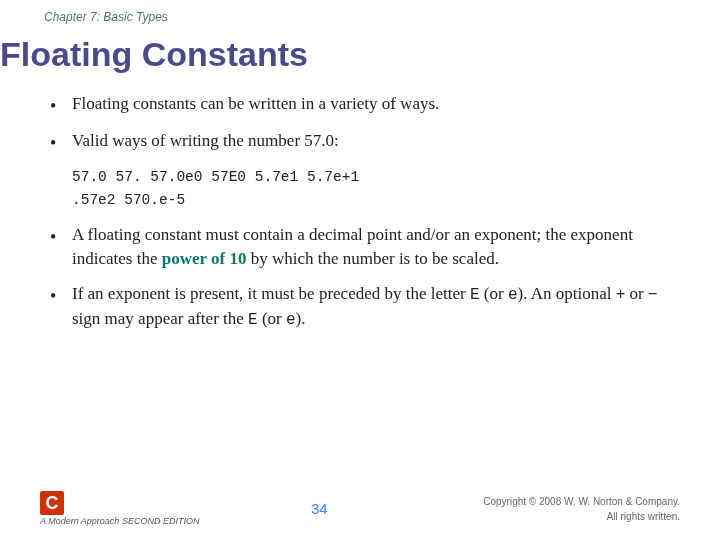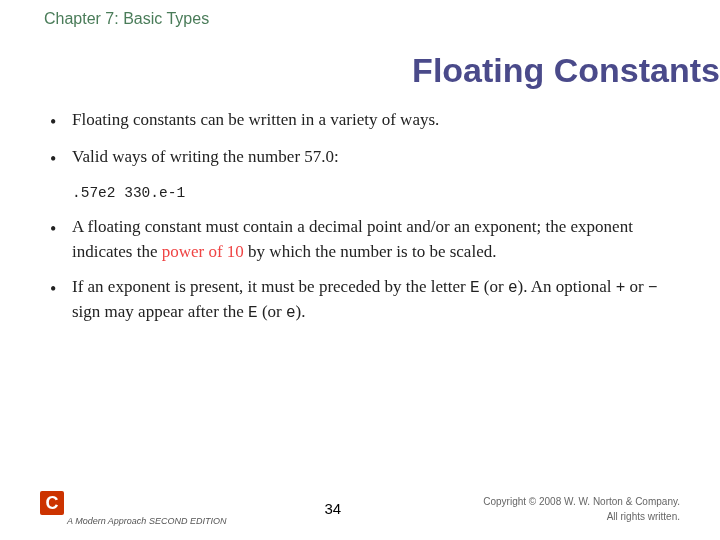--- a/index.html
+++ b/index.html
@@ -10,32 +10,33 @@
       background: #ffffff;
       font-family: Georgia, 'Times New Roman', serif;
       overflow: hidden;
       position: relative;
     }
 
     .chapter-label {
       position: absolute;
       top: 10px;
       left: 44px;
-      font-size: 16px;
+      font-size: 12px;
       color: #4a7c59;
+      font-style: italic;
       font-family: Arial, sans-serif;
     }
 
     .title {
-      text-align: right;
+      text-align: left;
       font-size: 34px;
       color: #4a4a8a;
       font-family: Arial, sans-serif;
       font-weight: bold;
-      padding-top: 51px;
+      padding-top: 35px;
       padding-bottom: 18px;
     }
 
     .content {
       padding: 0 50px;
     }
 
     .bullet-item {
       display: flex;
       align-items: flex-start;
@@ -59,22 +60,22 @@
     .code-block {
       font-family: 'Courier New', Courier, monospace;
       font-size: 14.5px;
       color: #222;
       background: transparent;
       margin: 6px 0 10px 22px;
       line-height: 1.6;
     }
 
     .highlight-bold {
-      color: #ef4444;
-      font-weight: normal;
+      color: #0f766e;
+      font-weight: bold;
     }
 
     code {
       font-family: 'Courier New', Courier, monospace;
       font-size: 16px;
     }
 
     .footer {
       position: absolute;
       bottom: 14px;
@@ -118,27 +119,26 @@
       color: #222;
       letter-spacing: 0.5px;
     }
 
     .logo-subtitle {
       font-family: Arial, sans-serif;
       font-size: 9px;
       color: #555;
       font-style: italic;
       margin-top: 1px;
-      margin-left: 27px;
     }
 
     .footer-page {
       font-family: Arial, sans-serif;
       font-size: 15px;
-      color: #000000;
+      color: #3b82f6;
       text-align: center;
       min-width: 40px;
     }
 
     .footer-copyright {
       font-family: Arial, sans-serif;
       font-size: 10px;
       color: #666;
       text-align: right;
       line-height: 1.5;
@@ -158,21 +158,22 @@
     <span class="bullet-dot">•</span>
     <span class="bullet-text">Floating constants can be written in a variety of ways.</span>
   </div>
 
   <div class="bullet-item">
     <span class="bullet-dot">•</span>
     <span class="bullet-text">Valid ways of writing the number 57.0:</span>
   </div>
 
   <div class="code-block">
-    <div>.57e2   330.e-1</div>
+    <div>57.0  57.   57.0e0   57E0   5.7e1   5.7e+1</div>
+    <div>.57e2   570.e-5</div>
   </div>
 
   <div class="bullet-item">
     <span class="bullet-dot">•</span>
     <span class="bullet-text">
       <span>A floating constant must contain a decimal point and/or an exponent; the exponent indicates the </span><span class="highlight-bold">power of 10</span><span> by which the number is to be scaled.</span>
     </span>
   </div>
 
   <div class="bullet-item">

